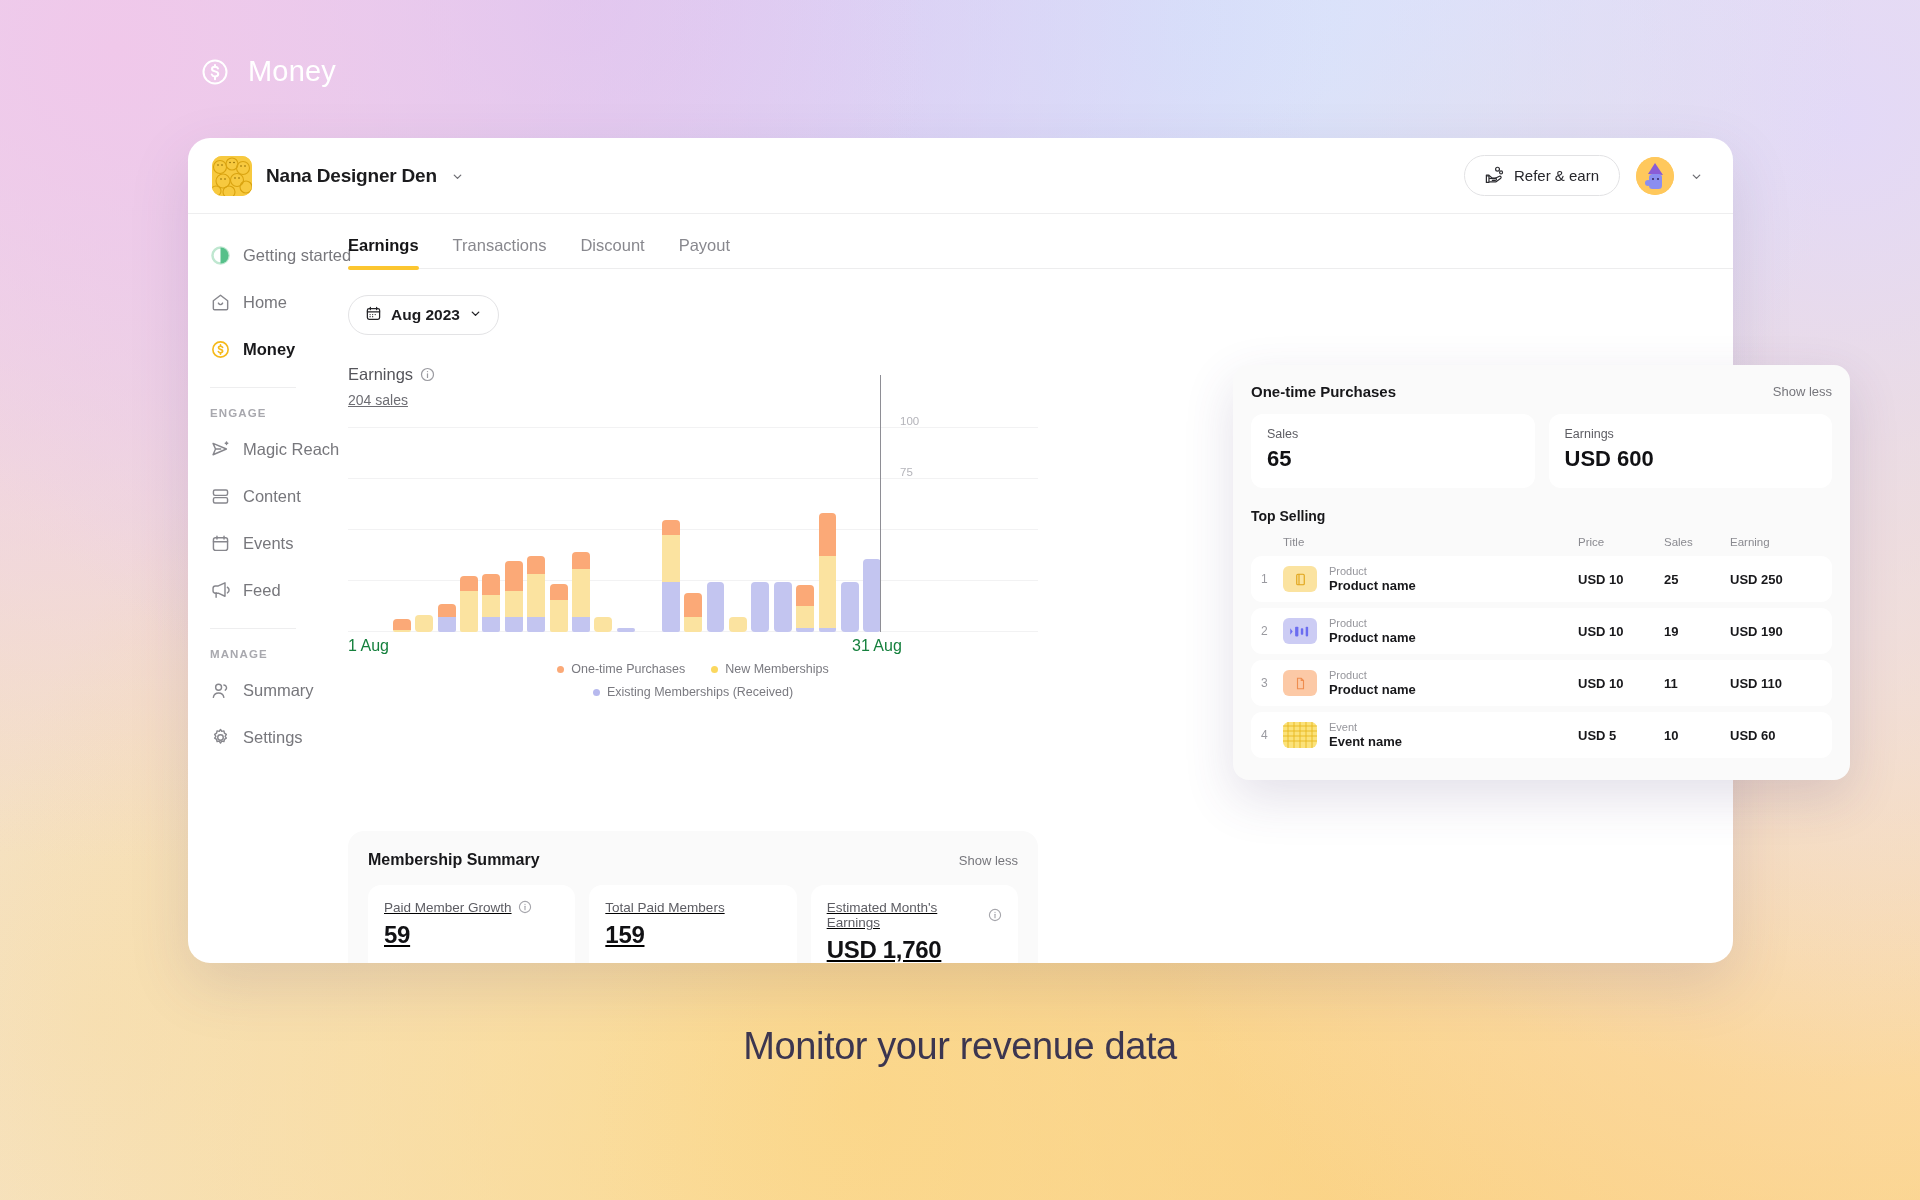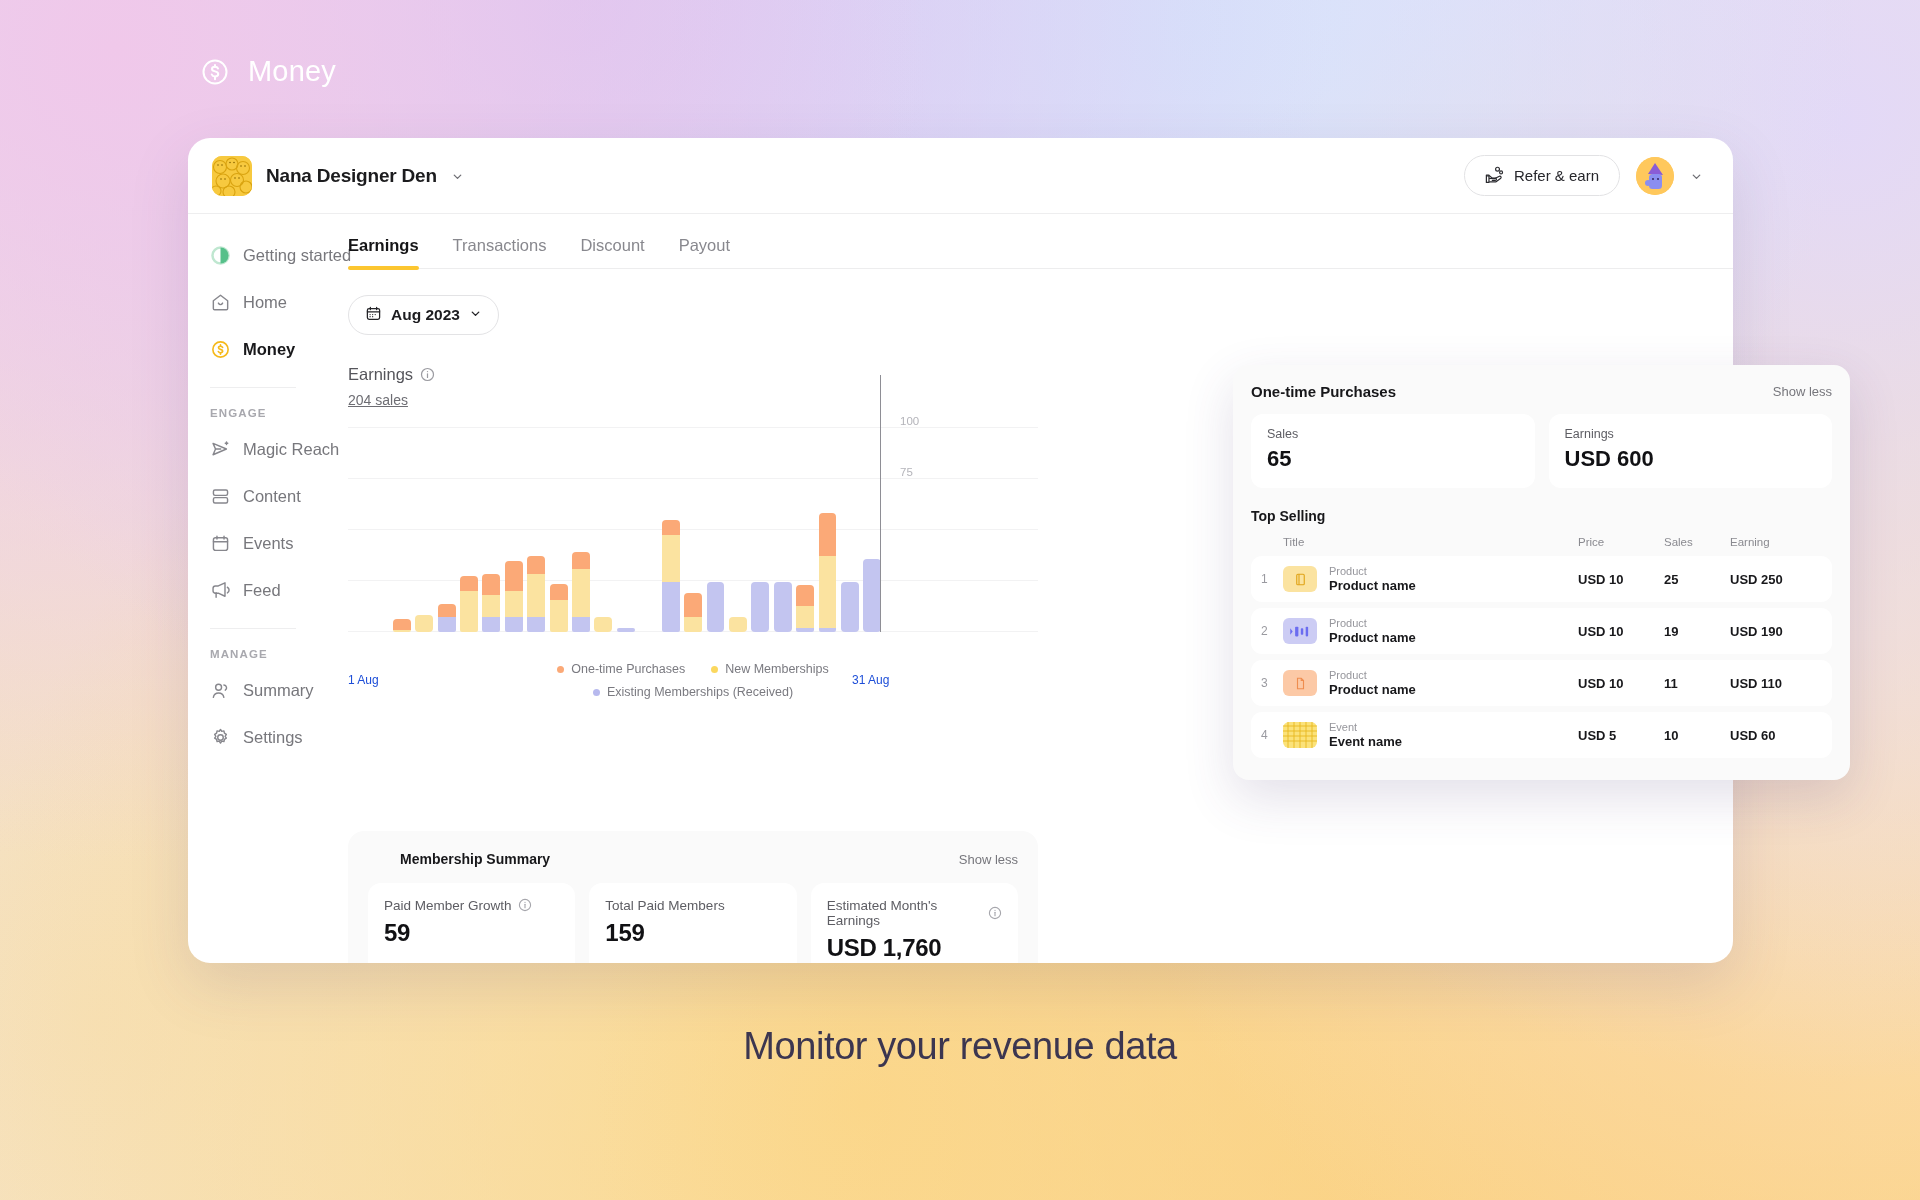--- a/index.html
+++ b/index.html
@@ -138,39 +138,39 @@
   .bar .seg:first-child { border-radius: 0 0 2px 2px; }
   .bar.single .seg { border-radius: 4px; }
 
   .vline {
     position: absolute; width: 1px; background: #8e8e95;
     top: -52px; bottom: 0; left: 532px;
   }
   .ytick {
     position: absolute; font-size: 11.5px; color: #b4b4ba; left: 552px;
   }
-  .xlabel { position: absolute; font-size: 12px; color: #1d4ed8; top: 210px; margin-top: 36px; }
+  .xlabel { position: absolute; font-size: 16px; color: #15803d; top: 210px; }
 
   .legend {
     margin-top: 30px; width: 690px;
     display: flex; flex-direction: column; align-items: center; gap: 9px;
   }
   .legend-row { display: flex; gap: 26px; }
   .legend-item { display: flex; align-items: center; gap: 7px; font-size: 12.5px; color: #7a7a80; }
   .dot { width: 7px; height: 7px; border-radius: 50%; flex: none; }
 
   
   .ms-card {
     position: absolute; left: 30px; top: 617px;
     width: 690px; background: #fafafa; border-radius: 16px; padding: 20px 20px 0 20px;
   }
   .ms-head { display: flex; align-items: center; }
-  .ms-title { font-size: 14px; font-weight: bold; color: #17171a; margin-left: 32px; }
+  .ms-title { font-size: 16px; font-weight: bold; color: #17171a; }
   .show-less { margin-left: auto; font-size: 13px; color: #76767c; cursor: pointer; }
-  .ms-cards { display: flex; gap: 14px; margin-top: 16px; }
+  .ms-cards { display: flex; gap: 14px; margin-top: 16px; text-decoration: underline; }
   .ms-box {
     flex: 1; background: #fff; border-radius: 13px; padding: 15px 16px 16px 16px;
   }
   .ms-box-label {
     display: flex; align-items: center; gap: 6px;
     font-size: 13.5px; color: #5d5d63;
   }
   .ms-box-value {
     margin-top: 6px; font-size: 24px; font-weight: bold; color: #111114;
     letter-spacing: -.3px;

